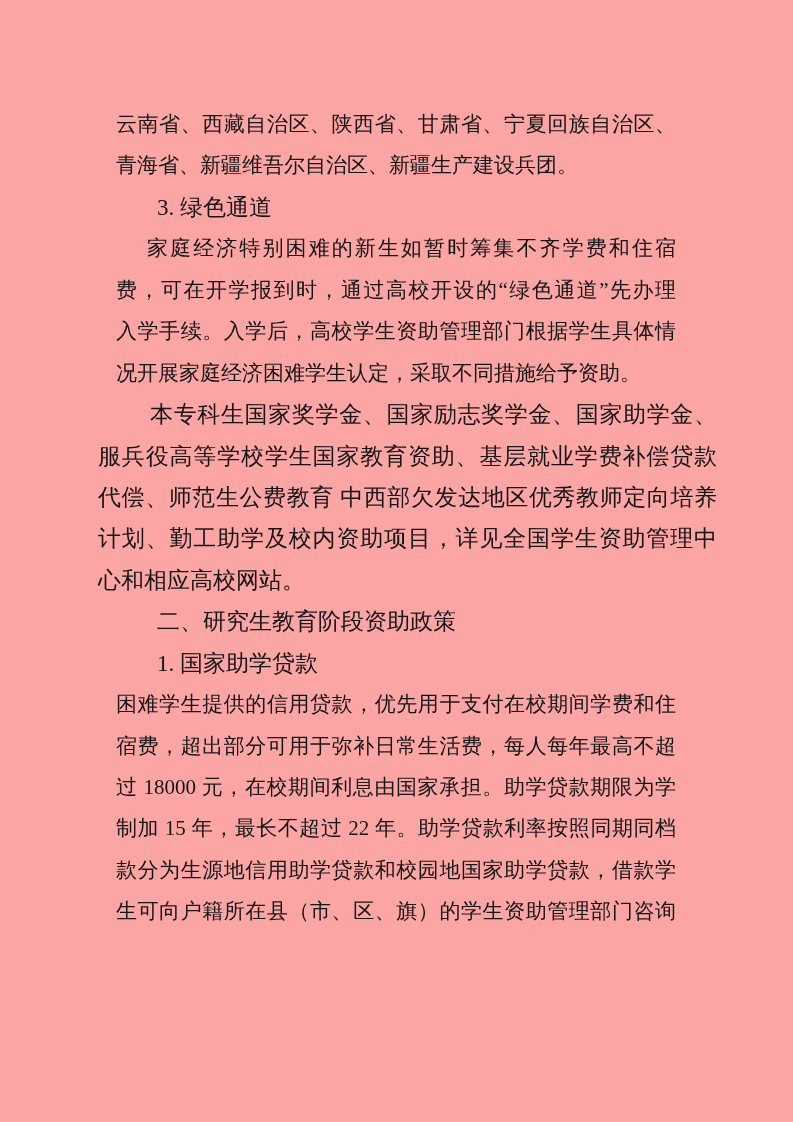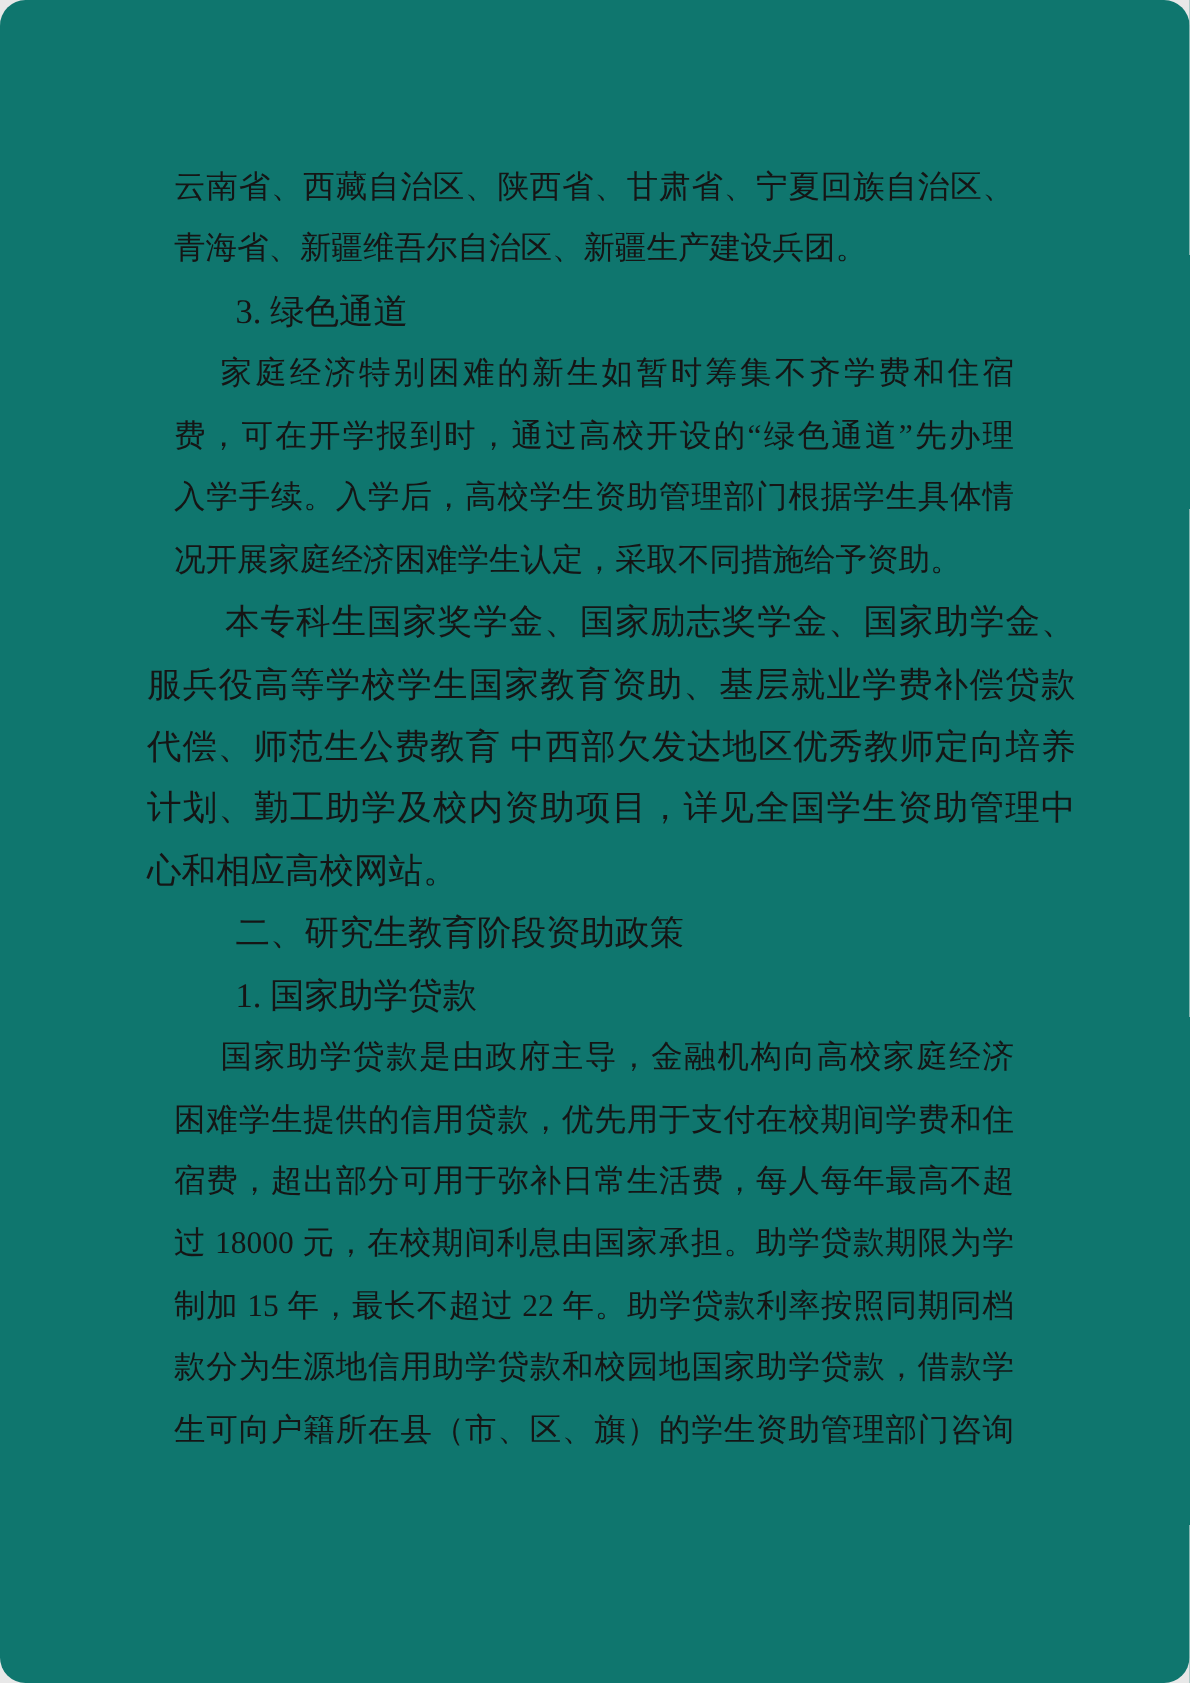--- a/index.html
+++ b/index.html
@@ -5,27 +5,26 @@
   html, body {
     margin: 0;
     padding: 0;
     background: #e8e8e8;
   }
   .page {
     position: relative;
     width: 793px;
     height: 1122px;
     margin: 0 auto;
-    background: #0f766e;
+    background: #fca5a5;
     box-sizing: border-box;
     padding-top: 104px;
     overflow: hidden;
     font-family: "Liberation Serif", "DejaVu Serif", serif;
     color: #151515;
-    border-radius: 17px;
   }
   .line {
     height: 41.45px;
     line-height: 41.45px;
     white-space: nowrap;
   }
   
   .body {
     margin-left: 116px;
     width: 560px;
@@ -64,20 +63,19 @@
   <div class="line body just">费，可在开学报到时，通过高校开设的“绿色通道”先办理</div>
   <div class="line body just">入学手续。入学后，高校学生资助管理部门根据学生具体情</div>
   <div class="line body">况开展家庭经济困难学生认定，采取不同措施给予资助。</div>
   <div class="line boldp just indent">本专科生国家奖学金、国家励志奖学金、国家助学金、</div>
   <div class="line boldp just">服兵役高等学校学生国家教育资助、基层就业学费补偿贷款</div>
   <div class="line boldp just">代偿、师范生公费教育 中西部欠发达地区优秀教师定向培养</div>
   <div class="line boldp just">计划、勤工助学及校内资助项目，详见全国学生资助管理中</div>
   <div class="line boldp">心和相应高校网站。</div>
   <div class="line heading">二、研究生教育阶段资助政策</div>
   <div class="line heading">1. 国家助学贷款</div>
-  <div class="line body just indent">国家助学贷款是由政府主导，金融机构向高校家庭经济</div>
   <div class="line body just">困难学生提供的信用贷款，优先用于支付在校期间学费和住</div>
   <div class="line body just">宿费，超出部分可用于弥补日常生活费，每人每年最高不超</div>
   <div class="line body just">过 18000 元，在校期间利息由国家承担。助学贷款期限为学</div>
   <div class="line body just">制加 15 年，最长不超过 22 年。助学贷款利率按照同期同档</div>
   <div class="line body just">款分为生源地信用助学贷款和校园地国家助学贷款，借款学</div>
   <div class="line body just">生可向户籍所在县（市、区、旗）的学生资助管理部门咨询</div>
 </div>
 
 </body></html>

